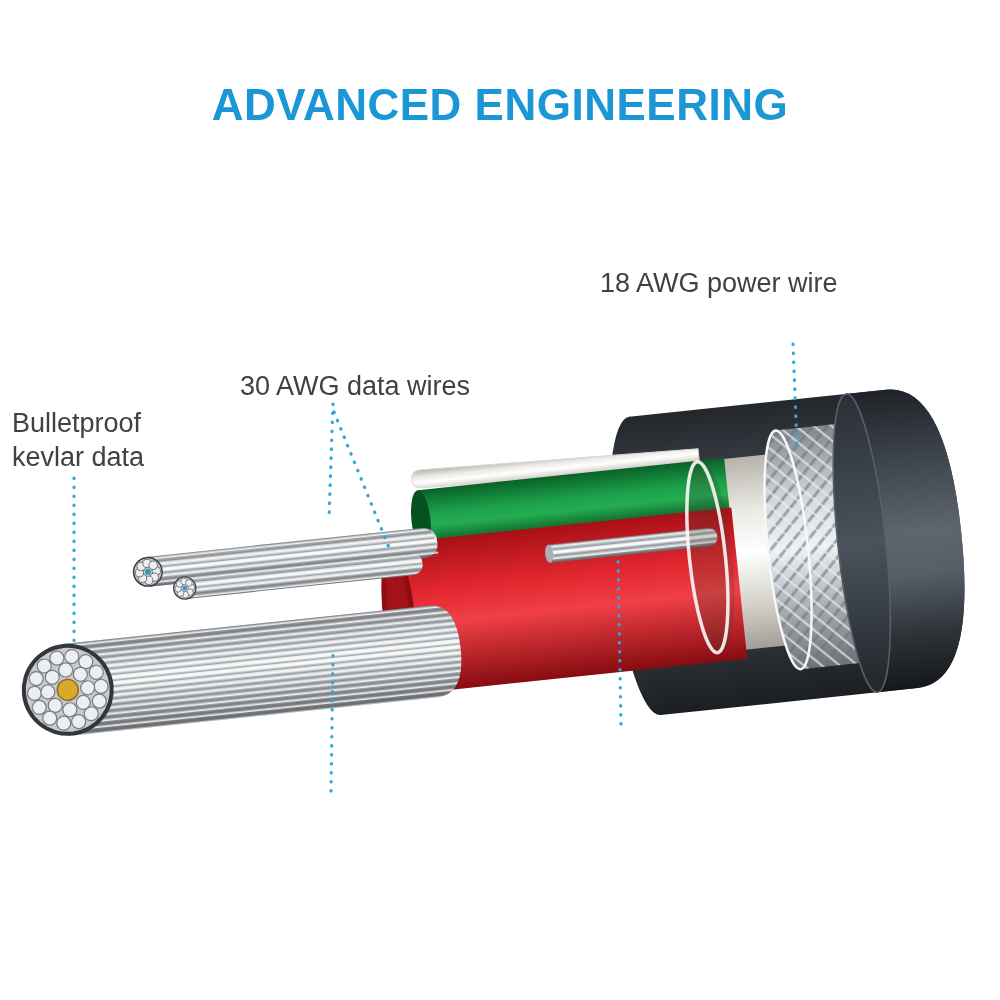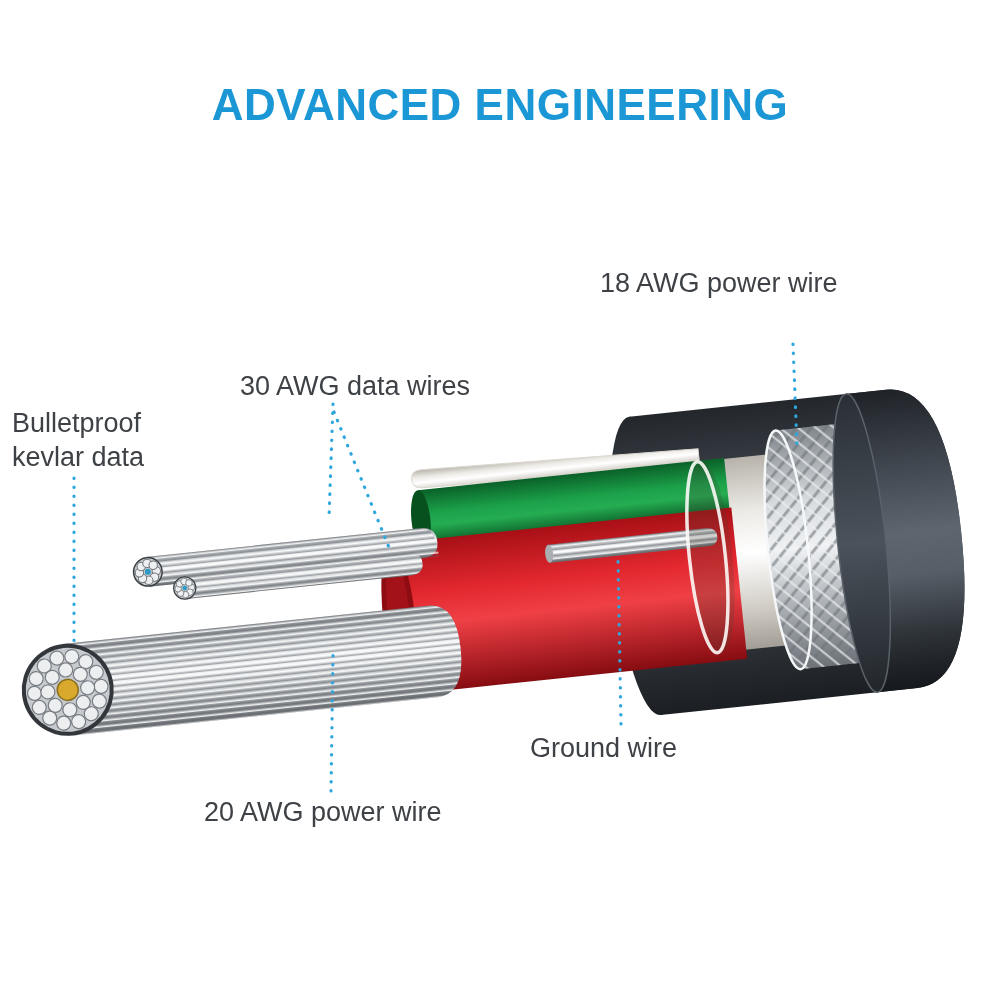--- a/index.html
+++ b/index.html
@@ -204,17 +204,15 @@
     <div>18 AWG power wire</div>
   </div>
 
   <div class="callout" style="left:240px;top:369px;">30 AWG data wires</div>
 
   <div class="callout" style="left:12px;top:406px;">
     <div>Bulletproof</div>
     <div>kevlar data</div>
   </div>
 
-  <div class="callout center" style="left:530px;top:731px;width:190px;">Ground wire</div>
-
-  <div class="callout" style="left:204px;top:795px;">20 AWG power wire</div>
+
 
 </div>
 
 </body></html>

